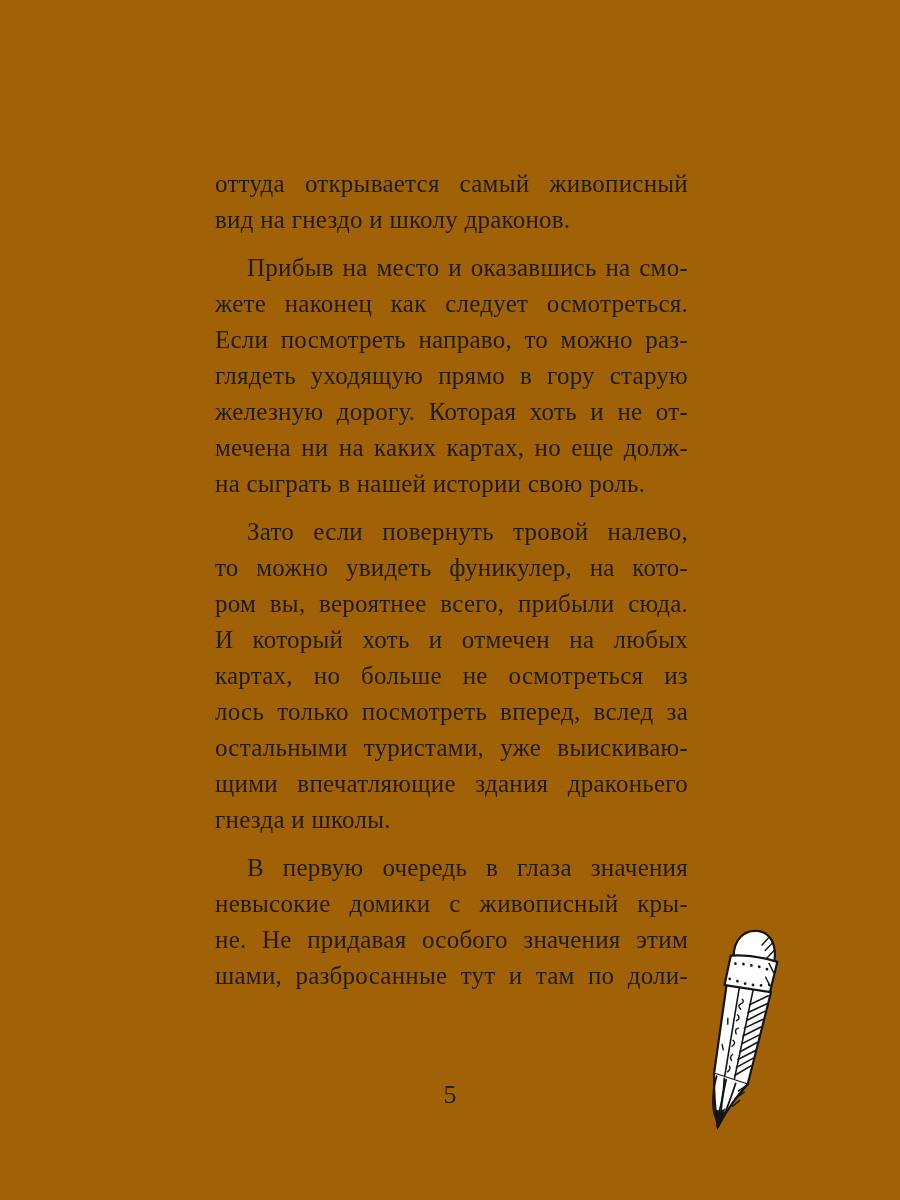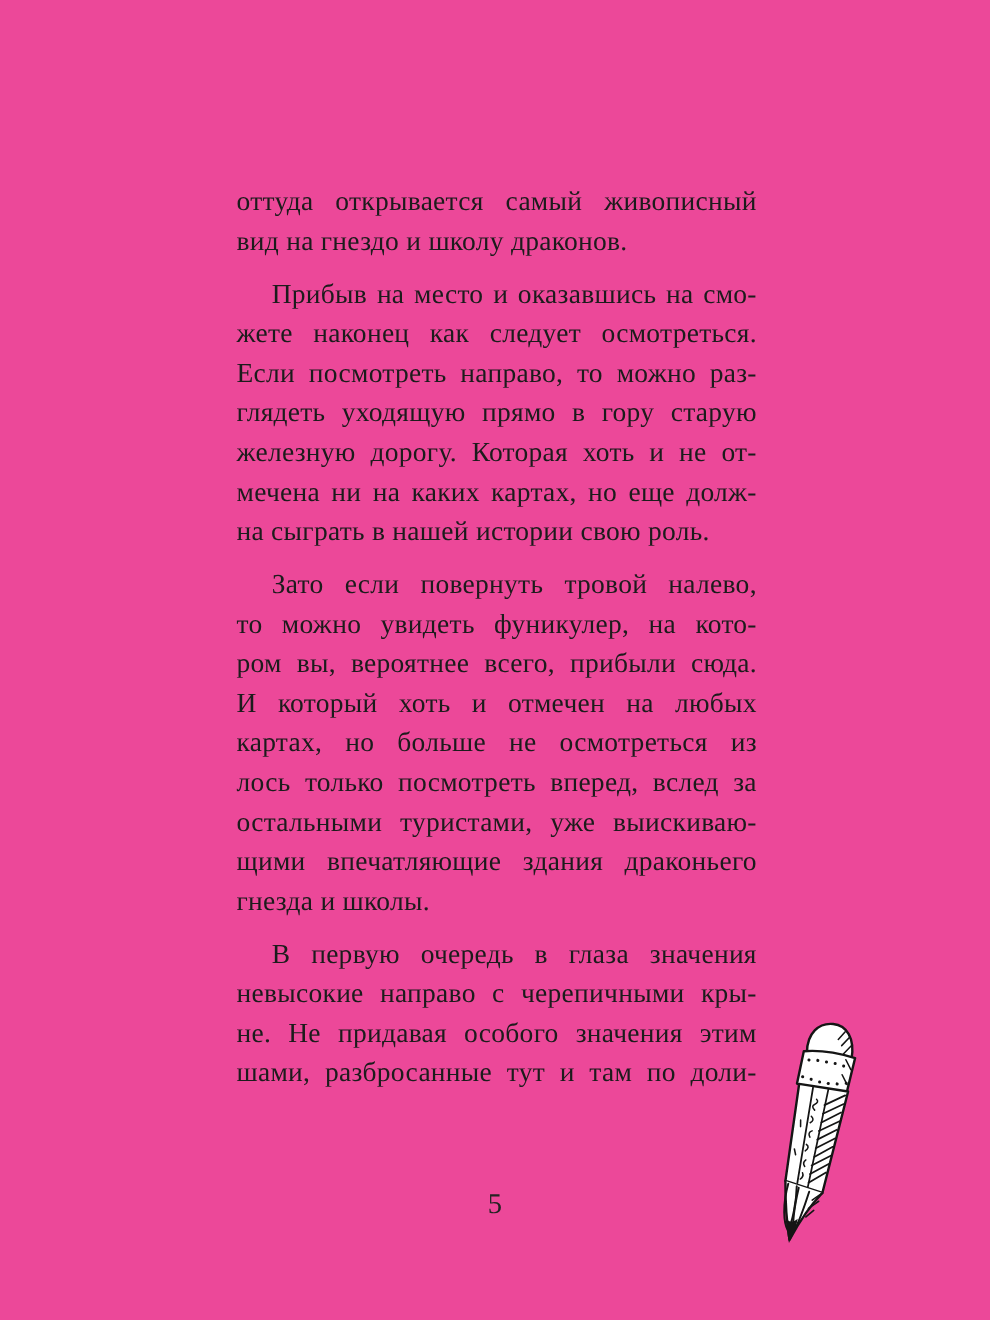--- a/index.html
+++ b/index.html
@@ -4,21 +4,21 @@
 <style>
   html, body {
     margin: 0;
     padding: 0;
     background: #ffffff;
   }
   .page {
     position: relative;
     width: 900px;
     height: 1200px;
-    background: #ec4899;
+    background: #a16207;
     overflow: hidden;
     font-family: "Liberation Serif", serif;
     color: #1c1c1c;
   }
   .text-block {
     position: absolute;
     left: 215px;
     top: 166px;
     width: 473px;
     font-size: 25px;
@@ -80,21 +80,21 @@
         <div class="line">ром вы, вероятнее всего, прибыли сюда.</div>
         <div class="line">И который хоть и отмечен на любых</div>
         <div class="line">картах, но больше не осмотреться из</div>
         <div class="line">лось только посмотреть вперед, вслед за</div>
         <div class="line">остальными туристами, уже выискиваю-</div>
         <div class="line">щими впечатляющие здания драконьего</div>
         <div class="line flush">гнезда и школы.</div>
       </div>
       <div class="para indent">
         <div class="line">В первую очередь в глаза значения</div>
-        <div class="line">невысокие направо с черепичными кры-</div>
+        <div class="line">невысокие домики с живописный кры-</div>
         <div class="line">не. Не придавая особого значения этим</div>
         <div class="line">шами, разбросанные тут и там по доли-</div>
       </div>
     </div>
 
   <svg class="pencil" viewBox="0 0 100 212" xmlns="http://www.w3.org/2000/svg" aria-hidden="true">
     <g transform="translate(-27,-4) rotate(10 50 208)" stroke="#151515" fill="none" stroke-width="2.2" stroke-linecap="round" stroke-linejoin="round">
 
       <path d="M30,34 C27,16 36,5 49,4 C61,3 71,13 71,33" fill="#ffffff"></path>
 

